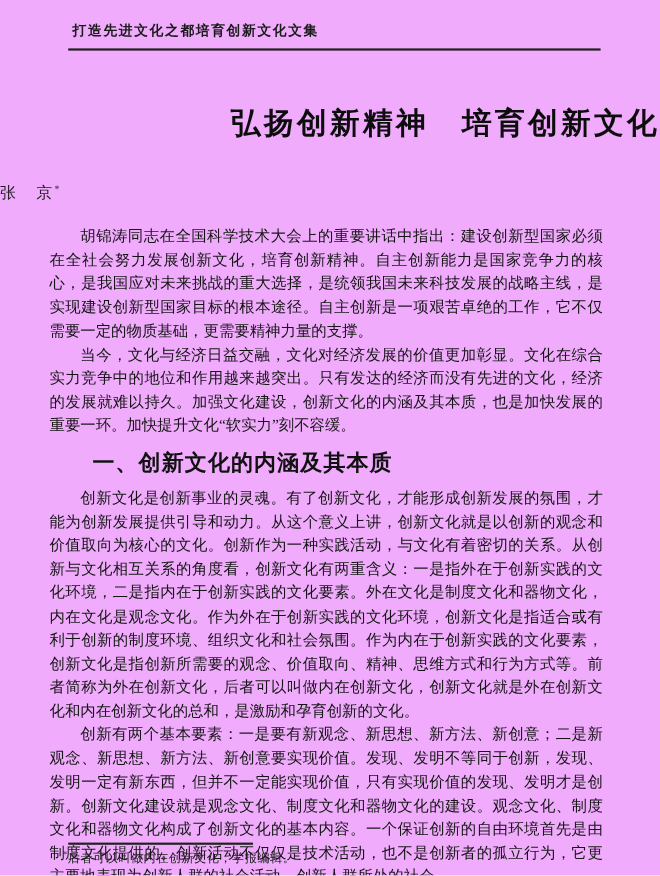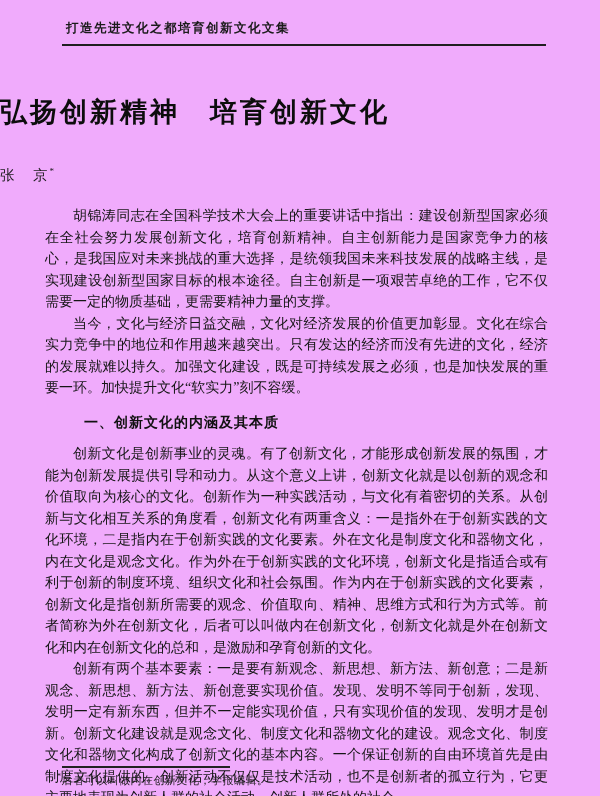--- a/index.html
+++ b/index.html
@@ -33,21 +33,21 @@
     width: 484px;
     height: 2px;
     background: #1f1f1f;
   }
   .title {
     position: absolute;
     top: 94px;
     left: 0;
     width: 100%;
     margin: 0;
-    text-align: left;
+    text-align: right;
     font-size: 27px;
     font-weight: bold;
     letter-spacing: 3px;
     color: #0d0d0d;
   }
   .author {
     position: absolute;
     top: 166px;
     left: 0;
     width: 100%;
@@ -69,23 +69,23 @@
     text-align: justify;
     color: #151515;
   }
   .article-body p {
     margin: 0;
     text-indent: 2em;
   }
   .section-heading {
     margin: 13px 0 10px 0;
     padding-left: 39px;
-    font-size: 14px;
+    font-size: 20px;
     font-weight: bold;
-    font-family: Liberation Serif, serif;
+    font-family: Liberation Mono, monospace;
     letter-spacing: 1px;
     color: #111;
   }
   .footnote-rule {
     position: absolute;
     top: 766px;
     left: 62px;
     width: 168px;
     height: 2px;
     background: #222;
@@ -113,21 +113,21 @@
   <div class="header-rule"></div>
 
   <h1 class="title">弘扬创新精神　培育创新文化</h1>
 
   <div class="author">
     <span>张　京</span><sup>*</sup>
   </div>
 
   <div class="article-body">
     <p>胡锦涛同志在全国科学技术大会上的重要讲话中指出：建设创新型国家必须在全社会努力发展创新文化，培育创新精神。自主创新能力是国家竞争力的核心，是我国应对未来挑战的重大选择，是统领我国未来科技发展的战略主线，是实现建设创新型国家目标的根本途径。自主创新是一项艰苦卓绝的工作，它不仅需要一定的物质基础，更需要精神力量的支撑。</p>
-    <p>当今，文化与经济日益交融，文化对经济发展的价值更加彰显。文化在综合实力竞争中的地位和作用越来越突出。只有发达的经济而没有先进的文化，经济的发展就难以持久。加强文化建设，既是可持续发展之必须，也是加快发展的重要一环。加快提升文化“软实力”刻不容缓。</p>
+    <p>当今，文化与经济日益交融，文化对经济发展的价值更加彰显。文化在综合实力竞争中的地位和作用越来越突出。只有发达的经济而没有先进的文化，经济的发展就难以持久。加强文化建设，创新文化的内涵及其本质，也是加快发展的重要一环。加快提升文化“软实力”刻不容缓。</p>
     <h2 class="section-heading">一、创新文化的内涵及其本质</h2>
     <p>创新文化是创新事业的灵魂。有了创新文化，才能形成创新发展的氛围，才能为创新发展提供引导和动力。从这个意义上讲，创新文化就是以创新的观念和价值取向为核心的文化。创新作为一种实践活动，与文化有着密切的关系。从创新与文化相互关系的角度看，创新文化有两重含义：一是指外在于创新实践的文化环境，二是指内在于创新实践的文化要素。外在文化是制度文化和器物文化，内在文化是观念文化。作为外在于创新实践的文化环境，创新文化是指适合或有利于创新的制度环境、组织文化和社会氛围。作为内在于创新实践的文化要素，创新文化是指创新所需要的观念、价值取向、精神、思维方式和行为方式等。前者简称为外在创新文化，后者可以叫做内在创新文化，创新文化就是外在创新文化和内在创新文化的总和，是激励和孕育创新的文化。</p>
     <p>创新有两个基本要素：一是要有新观念、新思想、新方法、新创意；二是新观念、新思想、新方法、新创意要实现价值。发现、发明不等同于创新，发现、发明一定有新东西，但并不一定能实现价值，只有实现价值的发现、发明才是创新。创新文化建设就是观念文化、制度文化和器物文化的建设。观念文化、制度文化和器物文化构成了创新文化的基本内容。一个保证创新的自由环境首先是由制度文化提供的。创新活动不仅仅是技术活动，也不是创新者的孤立行为，它更主要地表现为创新人群的社会活动。创新人群所处的社会</p>
   </div>
 
   <div class="footnote-rule"></div>
 
   <div class="footnote">
     <sup>*</sup><span>后者可以叫做内在创新文化，学报编辑。</span>
   </div>

